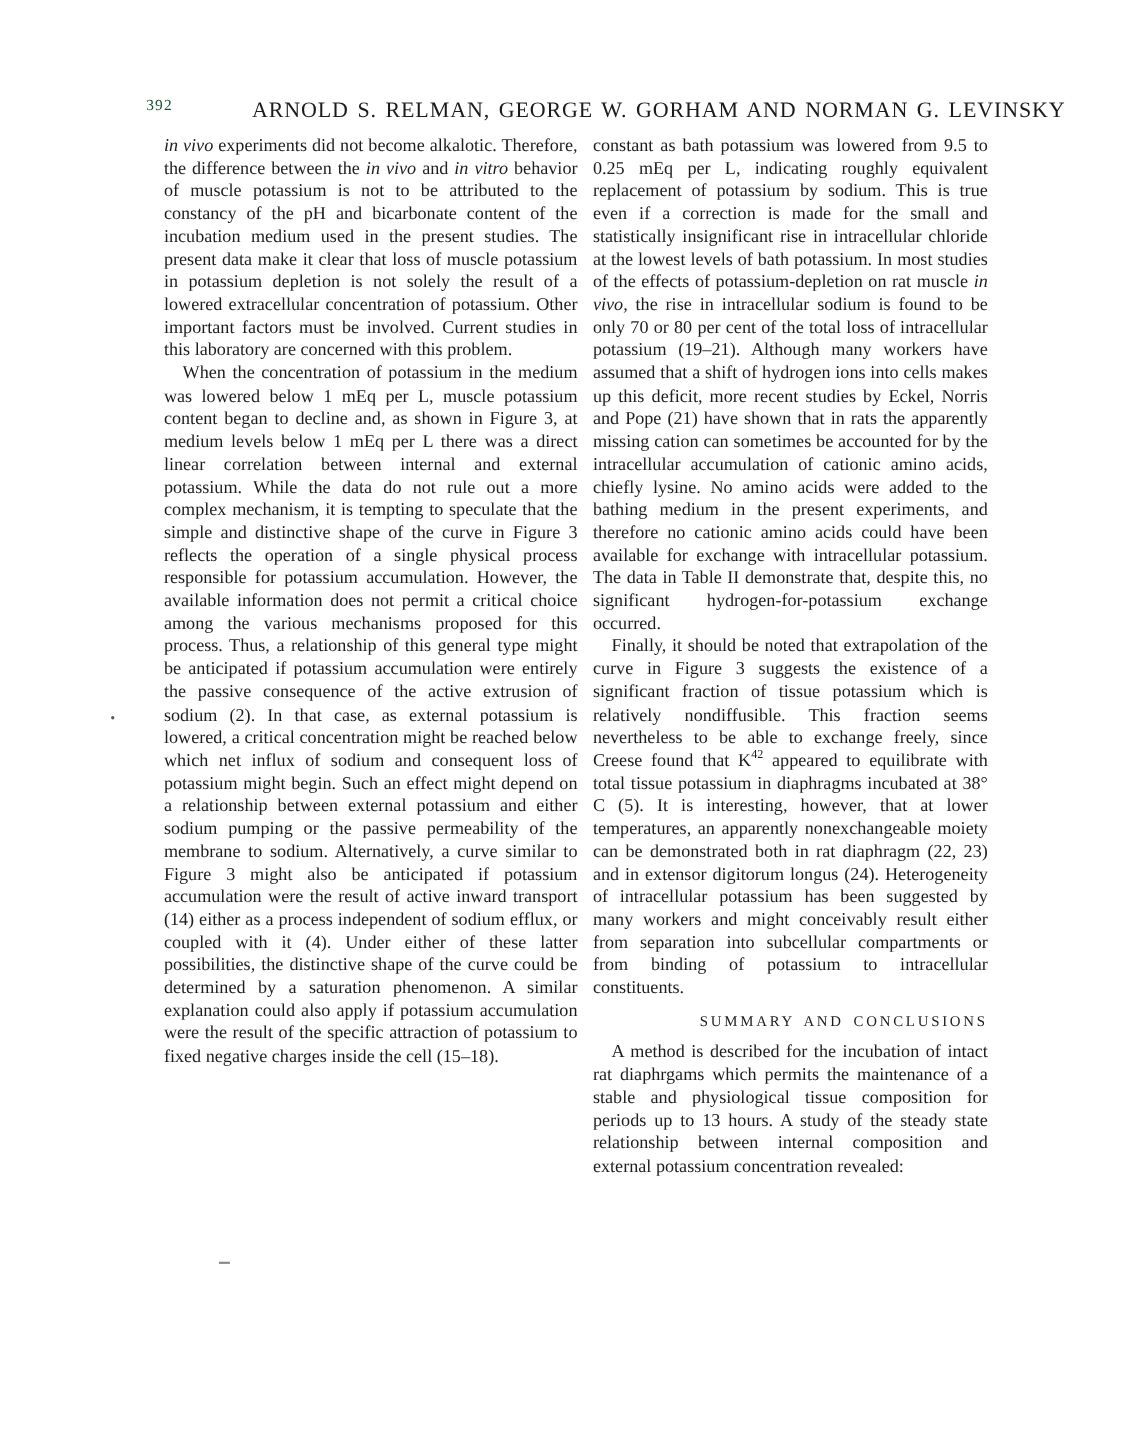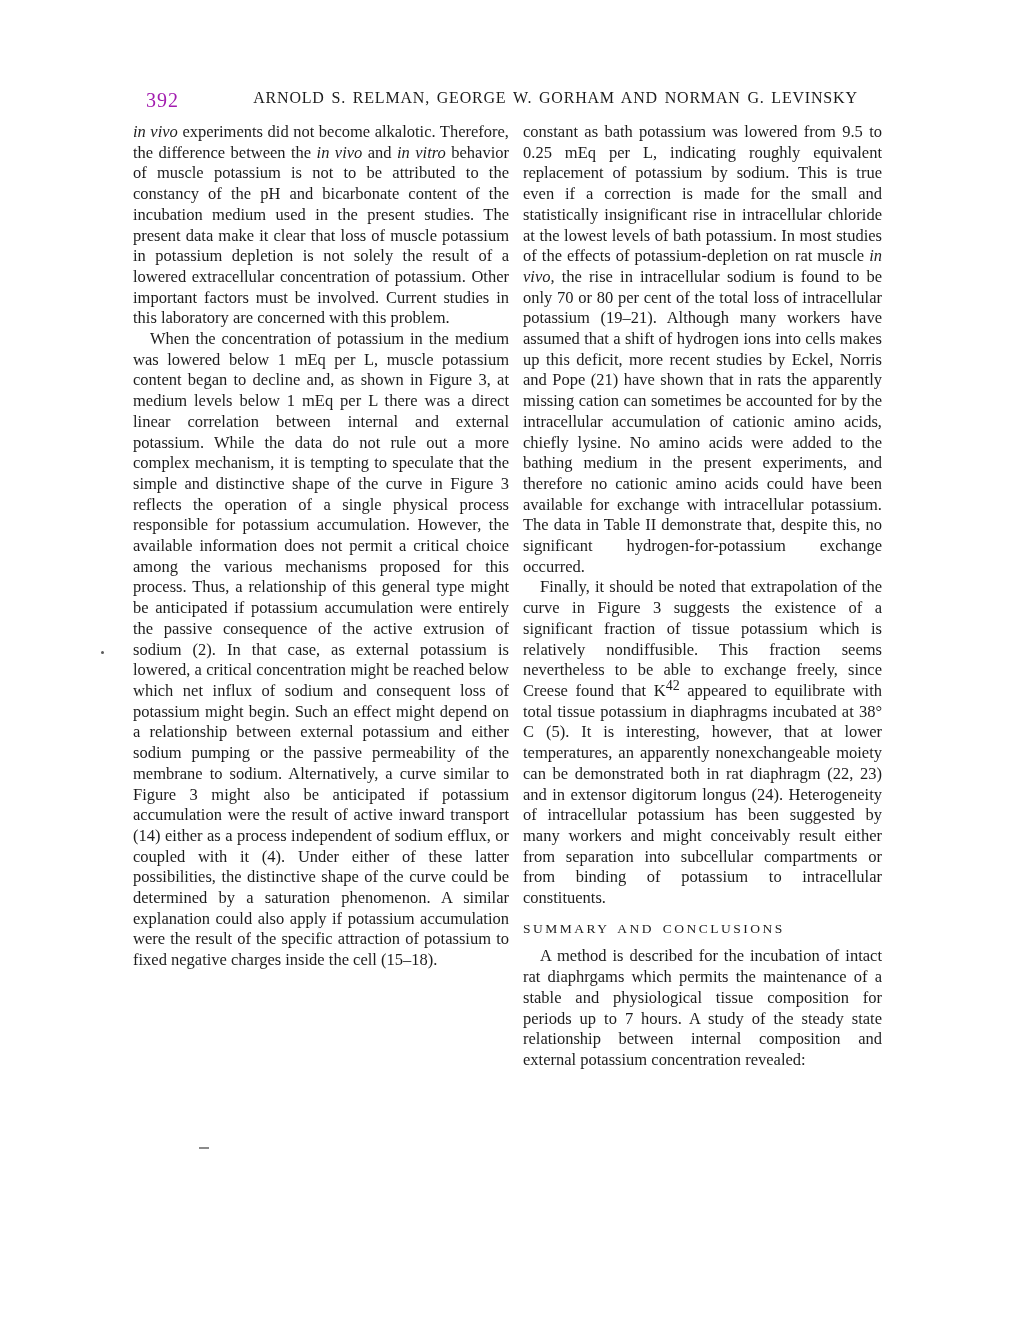--- a/index.html
+++ b/index.html
@@ -17,60 +17,60 @@
     top: 89px;
     left: 133px;
     width: 749px;
     height: 20px;
     font-size: 15px;
   }
   .page-number {
     position: absolute;
     left: 0;
     top: 0;
-    font-size: 20px;
+    font-size: 14px;
     letter-spacing: 1px;
-    color: #a21caf;
-    margin-left: 13px;
+    color: #14532d;
   }
   .running-authors {
     display: block;
     text-align: center;
     padding-left: 96px;
-    font-size: 16px;
+    font-size: 20px;
     letter-spacing: 0.8px;
     word-spacing: 2px;
     color: #1b1b1b;
     white-space: nowrap;
   }
   .text-columns {
     position: absolute;
     top: 122px;
     left: 133px;
     width: 749px;
   }
   .col {
     position: absolute;
     top: 0;
     text-align: justify;
     font-size: 16.5px;
     line-height: 20.7px;
     color: #1c1c1c;
+    margin-left: 16px;
   }
   .col-left  { left: 0;     width: 376px; }
   .col-right { left: 390px; width: 359px; font-family: Liberation Serif, serif; }
   .para { margin: 0; text-indent: 17px; }
   .para.noindent { text-indent: 0; }
   .para em { font-style: italic; }
-  .para sup { font-size: 14px; line-height: 0; vertical-align: super; }
+  .para sup { font-size: 11px; line-height: 0; vertical-align: super; }
   .section-heading {
     margin: 10px 0 7px 0;
     font-size: 13.5px;
     font-weight: normal;
-    text-align: left;
+    text-align: right;
     text-indent: 0;
     letter-spacing: 2.5px;
     word-spacing: 3px;
     color: #1c1c1c;
   }
   .artifact-dot {
     position: absolute;
     left: 101px;
     top: 651px;
     width: 3px;
@@ -99,20 +99,20 @@
 
   <div class="text-columns">
     <div id="col-left" class="col col-left">
         <p class="para noindent"><em>in vivo</em> experiments did not become alkalotic.  Therefore, the difference between the <em>in vivo</em> and <em>in vitro</em> behavior of muscle potassium is not to be attributed to the constancy of the pH and bicarbonate content of the incubation medium used in the present studies.  The present data make it clear that loss of muscle potassium in potassium depletion is not solely the result of a lowered extracellular concentration of potassium.  Other important factors must be involved.  Current studies in this laboratory are concerned with this problem.</p>
         <p class="para">When the concentration of potassium in the medium was lowered below 1 mEq per L, muscle potassium content began to decline and, as shown in Figure 3, at medium levels below 1 mEq per L there was a direct linear correlation between internal and external potassium.  While the data do not rule out a more complex mechanism, it is tempting to speculate that the simple and distinctive shape of the curve in Figure 3 reflects the operation of a single physical process responsible for potassium accumulation.  However, the available information does not permit a critical choice among the various mechanisms proposed for this process.  Thus, a relationship of this general type might be anticipated if potassium accumulation were entirely the passive consequence of the active extrusion of sodium (2).  In that case, as external potassium is lowered, a critical concentration might be reached below which net influx of sodium and consequent loss of potassium might begin.  Such an effect might depend on a relationship between external potassium and either sodium pumping or the passive permeability of the membrane to sodium.  Alternatively, a curve similar to Figure 3 might also be anticipated if potassium accumulation were the result of active inward transport (14) either as a process independent of sodium efflux, or coupled with it (4).  Under either of these latter possibilities, the distinctive shape of the curve could be determined by a saturation phenomenon.  A similar explanation could also apply if potassium accumulation were the result of the specific attraction of potassium to fixed negative charges inside the cell (15–18).</p>
       </div>
     <div id="col-right" class="col col-right">
         <p class="para noindent">constant as bath potassium was lowered from 9.5 to 0.25 mEq per L, indicating roughly equivalent replacement of potassium by sodium.  This is true even if a correction is made for the small and statistically insignificant rise in intracellular chloride at the lowest levels of bath potassium.  In most studies of the effects of potassium-depletion on rat muscle <em>in vivo,</em> the rise in intracellular sodium is found to be only 70 or 80 per cent of the total loss of intracellular potassium (19–21).  Although many workers have assumed that a shift of hydrogen ions into cells makes up this deficit, more recent studies by Eckel, Norris and Pope (21) have shown that in rats the apparently missing cation can sometimes be accounted for by the intracellular accumulation of cationic amino acids, chiefly lysine.  No amino acids were added to the bathing medium in the present experiments, and therefore no cationic amino acids could have been available for exchange with intracellular potassium.  The data in Table II demonstrate that, despite this, no significant hydrogen-for-potassium exchange occurred.</p>
         <p class="para">Finally, it should be noted that extrapolation of the curve in Figure 3 suggests the existence of a significant fraction of tissue potassium which is relatively nondiffusible.  This fraction seems nevertheless to be able to exchange freely, since Creese found that K<sup>42</sup> appeared to equilibrate with total tissue potassium in diaphragms incubated at 38° C (5).  It is interesting, however, that at lower temperatures, an apparently nonexchangeable moiety can be demonstrated both in rat diaphragm (22, 23) and in extensor digitorum longus (24).  Heterogeneity of intracellular potassium has been suggested by many workers and might conceivably result either from separation into subcellular compartments or from binding of potassium to intracellular constituents.</p>
         <h2 class="section-heading">SUMMARY AND CONCLUSIONS</h2>
-        <p class="para">A method is described for the incubation of intact rat diaphrgams which permits the maintenance of a stable and physiological tissue composition for periods up to 7 hours.  A study of the steady state relationship between internal composition and external potassium concentration revealed:</p>
+        <p class="para">A method is described for the incubation of intact rat diaphrgams which permits the maintenance of a stable and physiological tissue composition for periods up to 13 hours.  A study of the steady state relationship between internal composition and external potassium concentration revealed:</p>
       </div>
   </div>
 
   <div class="artifact-dot"></div>
   <div class="artifact-dash"></div>
 
 </div>
 
 </body></html>

